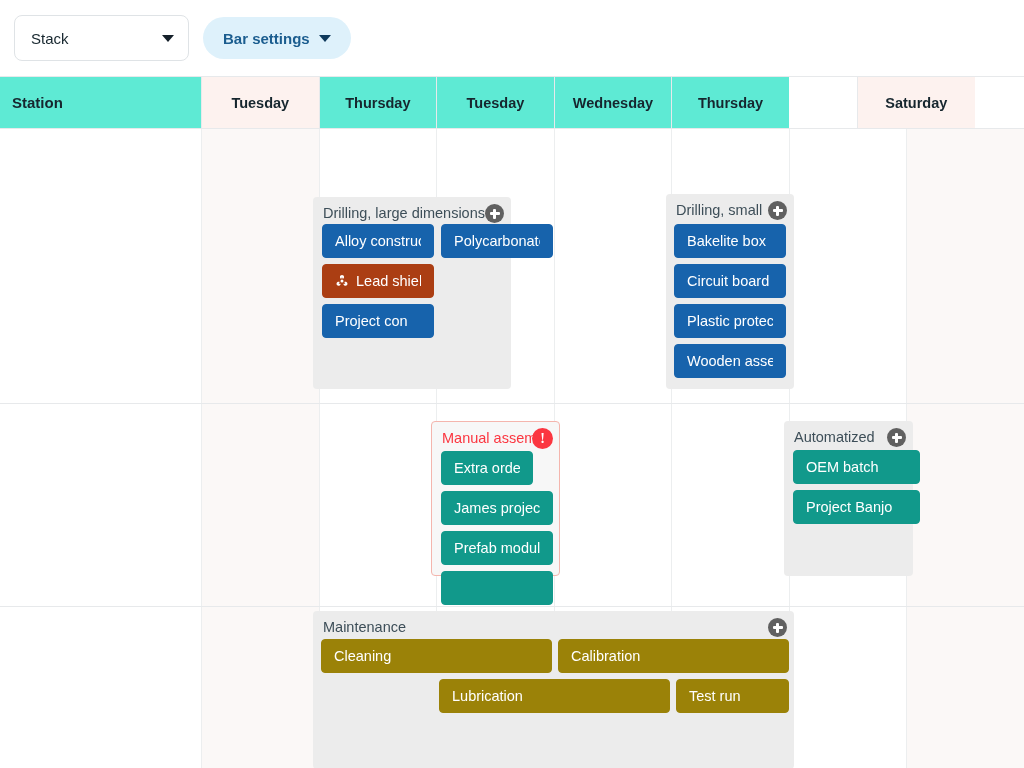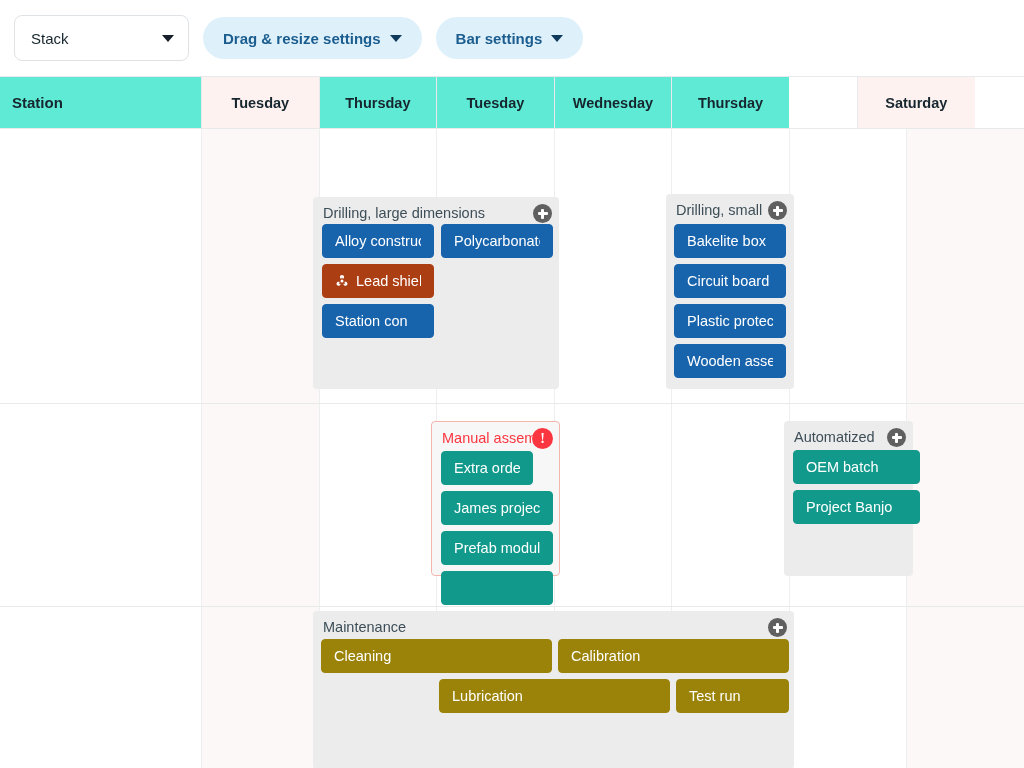--- a/index.html
+++ b/index.html
@@ -154,24 +154,20 @@
   .bar .bicon { flex: 0 0 auto; display: flex; align-items: center; }
   .bar .blabel { overflow: hidden; }
 </style>
 </head>
 <body>
 
 <div id="toolbar">
   <div class="select-box">
     <span>Stack</span>
     <span class="caret dark"></span>
-  </div>
-  <div class="pill">
-    <span>Drag &amp; resize settings</span>
-    <span class="caret"></span>
   </div>
   <div class="pill">
     <span>Bar settings</span>
     <span class="caret"></span>
   </div>
 </div>
 
 <div id="grid">
   <div id="headrow">
       <div class="hcell station" style="left: 0px; width: 201px;">Station</div>
@@ -237,42 +233,42 @@
           <svg width="22" height="22" viewBox="0 0 24 24" fill="#fff">
             <circle cx="12" cy="6.2" r="1.9"></circle>
             <path d="M9.6 7.6h4.8l3.2 10.6a1 1 0 0 1-1 1.3H7.4a1 1 0 0 1-1-1.3z"></path>
           </svg>
         </div>
         <div class="st-text">
           <div class="st-name">Weighing station</div>
           <div class="st-cap">Capacity: 6</div>
         </div>
       </div>
-      <div class="group" style="left: 313px; top: 68px; width: 246px; height: 192px;">
+      <div class="group" style="left: 313px; top: 68px; width: 198px; height: 192px;">
         <div class="group-title" style="max-width: 210px;">Drilling, large dimensions</div>
         <div class="plus"></div>
         <div class="bar blue" style="left: 9px; top: 27px; width: 112px; height: 34px;">
           <span class="blabel">Alloy construction</span>
         </div>
         <div class="bar blue" style="left: 128px; top: 27px; width: 112px; height: 34px;">
           <span class="blabel">Polycarbonate</span>
         </div>
         <div class="bar rust" style="left: 9px; top: 67px; width: 112px; height: 34px;">
           <span class="bicon">
             <svg width="14" height="14" viewBox="0 0 24 24" fill="#fff">
               <circle cx="12" cy="12" r="2.6"></circle>
               <path d="M12 1.6c-2 0-3.6 1.6-3.6 3.6 0 1.4.8 2.6 2 3.2l1.6-2.9 1.6 2.9c1.2-.6 2-1.8 2-3.2 0-2-1.6-3.6-3.6-3.6z"></path>
               <path d="M3 18.5c1 1.7 3.2 2.3 4.9 1.3 1.2-.7 1.8-2 1.7-3.3l-3.3.2 1.8-2.8c-1-.8-2.5-1-3.7-.3-1.7 1-2.3 3.2-1.4 4.9z"></path>
               <path d="M21 18.5c-1 1.7-3.2 2.3-4.9 1.3-1.2-.7-1.8-2-1.7-3.3l3.3.2-1.8-2.8c1-.8 2.5-1 3.7-.3 1.7 1 2.3 3.2 1.4 4.9z"></path>
             </svg>
           </span>
           <span class="blabel">Lead shield</span>
         </div>
         <div class="bar blue" style="left: 9px; top: 107px; width: 112px; height: 34px;">
-          <span class="blabel">Station con</span>
+          <span class="blabel">Project con</span>
         </div>
       </div>
       <div class="group" style="left: 666px; top: 65px; width: 128px; height: 195px;">
         <div class="group-title" style="max-width: 92px;">Drilling, small</div>
         <div class="plus"></div>
         <div class="bar blue" style="left: 8px; top: 30px; width: 112px; height: 34px;">
           <span class="blabel">Bakelite box</span>
         </div>
         <div class="bar blue" style="left: 8px; top: 70px; width: 112px; height: 34px;">
           <span class="blabel">Circuit board</span>

